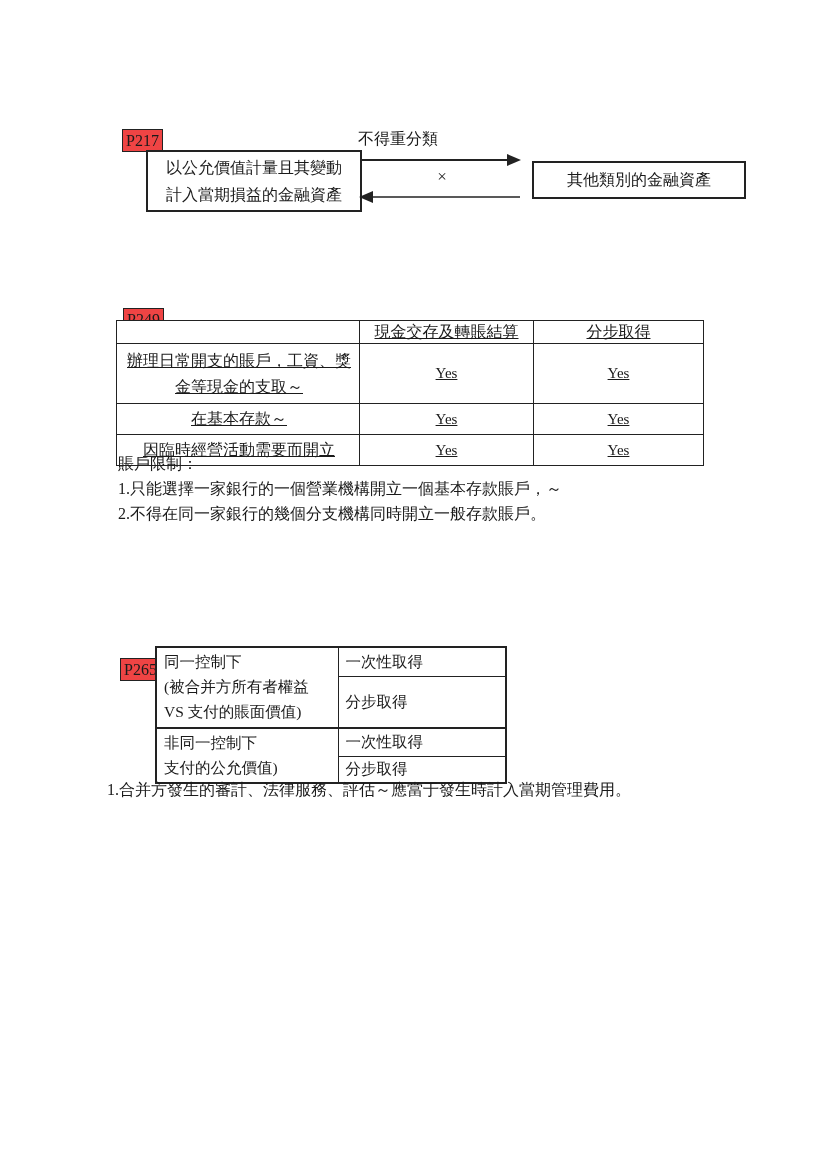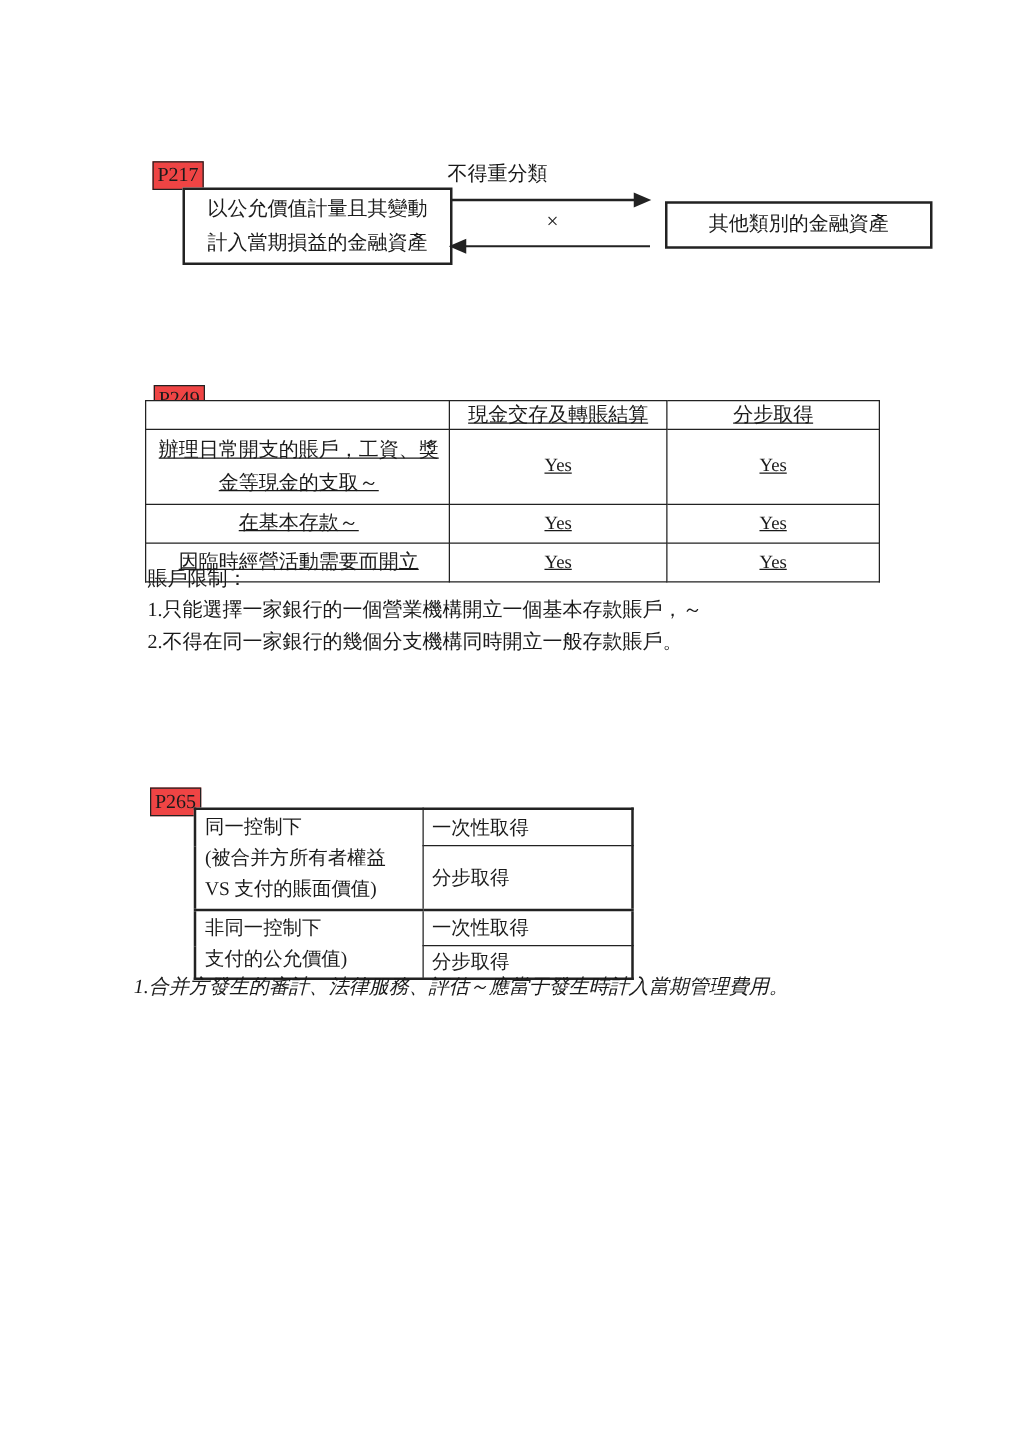--- a/index.html
+++ b/index.html
@@ -141,21 +141,21 @@
       <td class="yes">Yes</td>
       <td class="yes">Yes</td>
     </tr>
   </tbody>
     </table>
 
   <div class="abs note" style="left:118px;top:453px;">賬戶限制：</div>
   <div class="abs note" style="left:118px;top:478px;">1.只能選擇一家銀行的一個營業機構開立一個基本存款賬戶，～</div>
   <div class="abs note" style="left:118px;top:503px;">2.不得在同一家銀行的幾個分支機構同時開立一般存款賬戶。</div>
 
-  <div class="abs plabel" style="left:120px;top:600px;">P265</div>
+  <div class="abs plabel" style="left:120px;top:628px;">P265</div>
 
   <table class="abs t265">
     <colgroup>
         <col>
         <col>
       </colgroup>
     <tbody>
         <tr class="g1r1">
       <td class="left" rowspan="2">
         <div>同一控制下</div>
@@ -173,15 +173,15 @@
         <div>支付的公允價值)</div>
       </td>
       <td>一次性取得</td>
     </tr>
     <tr class="g2r2">
       <td>分步取得</td>
     </tr>
   </tbody>
     </table>
 
-  <div class="abs note" style="left:107px;top:779px;font-style:italic;">1.合并方發生的審計、法律服務、評估～應當于發生時計入當期管理費用。</div>
+  <div class="abs note" style="left:107px;top:779px;">1.合并方發生的審計、法律服務、評估～應當于發生時計入當期管理費用。</div>
 
 </div>
 
 </body></html>

